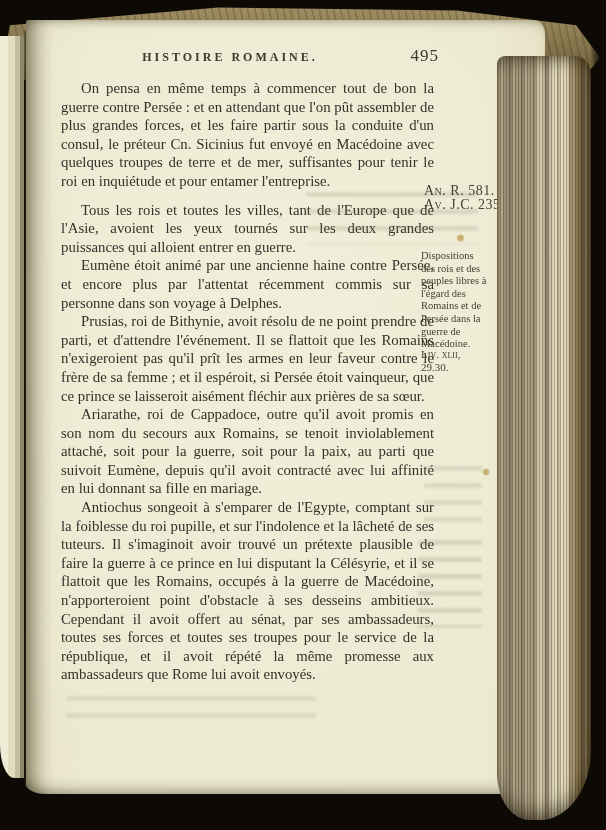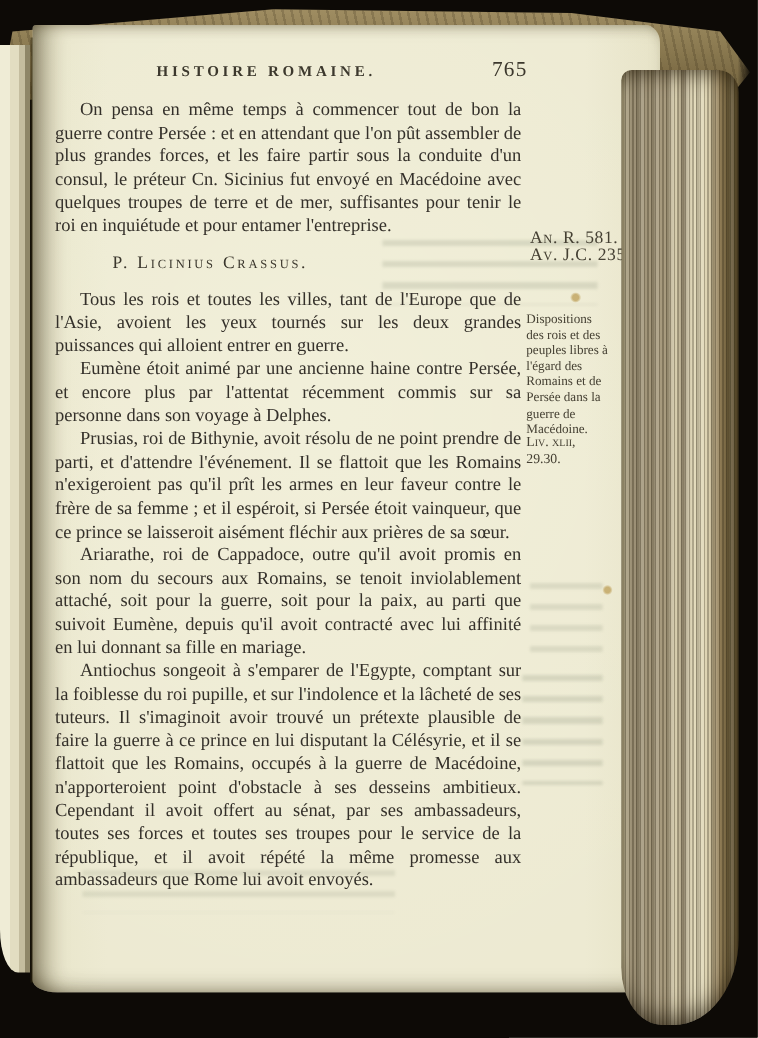--- a/index.html
+++ b/index.html
@@ -29,20 +29,21 @@
   
   .page{
     position:absolute;left:26px;top:20px;width:502px;height:774px;
     background:
       radial-gradient(120% 90% at 45% 40%, rgba(255,255,240,.25), rgba(0,0,0,0) 70%),
       linear-gradient(90deg,#ddd8ba 0,#eae7cd 26px,#edead2 60px,#edead2 88%,#e6e2c6 100%),
       #ebe8cf;
     border-radius:3px 12px 30px 20px / 3px 14px 14px 10px;
     box-shadow:inset 16px 0 22px -12px rgba(45,35,12,.65), inset 0 -10px 16px -10px rgba(60,48,20,.5), inset 0 8px 10px -8px rgba(80,66,30,.45);
     color:#35312a;
+    padding-left:17px;
   }
   .header{position:relative;margin:30px 18px 0 18px;width:372px;height:20px;}
   .running-title{
     position:absolute;left:0;right:34px;text-align:center;
     font-size:12px;font-weight:bold;letter-spacing:3px;color:#3c382d;
     text-transform:uppercase;
   }
   .folio{position:absolute;right:-6px;top:-4px;font-size:17px;color:#3c382d;letter-spacing:1px;}
   .body-col{margin:9px 12px 0 18px;width:373px;}
   .body-col p{
@@ -95,27 +96,26 @@
 
     <div class="bleed bleed-1"></div>
     <div class="bleed bleed-2"></div>
     <div class="bleed bleed-3"></div>
     <div class="bleed bleed-4"></div>
     <div class="spot spot-1"></div>
     <div class="spot spot-2"></div>
 
     <div class="header">
       <div class="running-title">HISTOIRE ROMAINE.</div>
-      <div class="folio">765</div>
+      <div class="folio">495</div>
     </div>
 
     <div class="body-col">
       <p>On pensa en même temps à commencer tout de bon la guerre contre Persée : et en attendant que l'on pût assembler de plus grandes forces, et les faire partir sous la conduite d'un consul, le préteur Cn. Sicinius fut envoyé en Macédoine avec quelques troupes de terre et de mer, suffisantes pour tenir le roi en inquiétude et pour entamer l'entreprise.</p>
       <div class="consuls">
-        <div class="consul-line">P. Licinius Crassus.</div>
       </div>
       <p>Tous les rois et toutes les villes, tant de l'Europe que de l'Asie, avoient les yeux tournés sur les deux grandes puissances qui alloient entrer en guerre.</p>
       <p>Eumène étoit animé par une ancienne haine contre Persée, et encore plus par l'attentat récemment commis sur sa personne dans son voyage à Delphes.</p>
       <p>Prusias, roi de Bithynie, avoit résolu de ne point prendre de parti, et d'attendre l'événement. Il se flattoit que les Romains n'exigeroient pas qu'il prît les armes en leur faveur contre le frère de sa femme ; et il espéroit, si Persée étoit vainqueur, que ce prince se laisseroit aisément fléchir aux prières de sa sœur.</p>
       <p>Ariarathe, roi de Cappadoce, outre qu'il avoit promis en son nom du secours aux Romains, se tenoit inviolablement attaché, soit pour la guerre, soit pour la paix, au parti que suivoit Eumène, depuis qu'il avoit contracté avec lui affinité en lui donnant sa fille en mariage.</p>
       <p>Antiochus songeoit à s'emparer de l'Egypte, comptant sur la foiblesse du roi pupille, et sur l'indolence et la lâcheté de ses tuteurs. Il s'imaginoit avoir trouvé un prétexte plausible de faire la guerre à ce prince en lui disputant la Célésyrie, et il se flattoit que les Romains, occupés à la guerre de Macédoine, n'apporteroient point d'obstacle à ses desseins ambitieux. Cependant il avoit offert au sénat, par ses ambassadeurs, toutes ses forces et toutes ses troupes pour le service de la république, et il avoit répété la même promesse aux ambassadeurs que Rome lui avoit envoyés.</p>
     </div>
 
     <div class="mnote note-years">
       <div>An. R. 581.</div>

